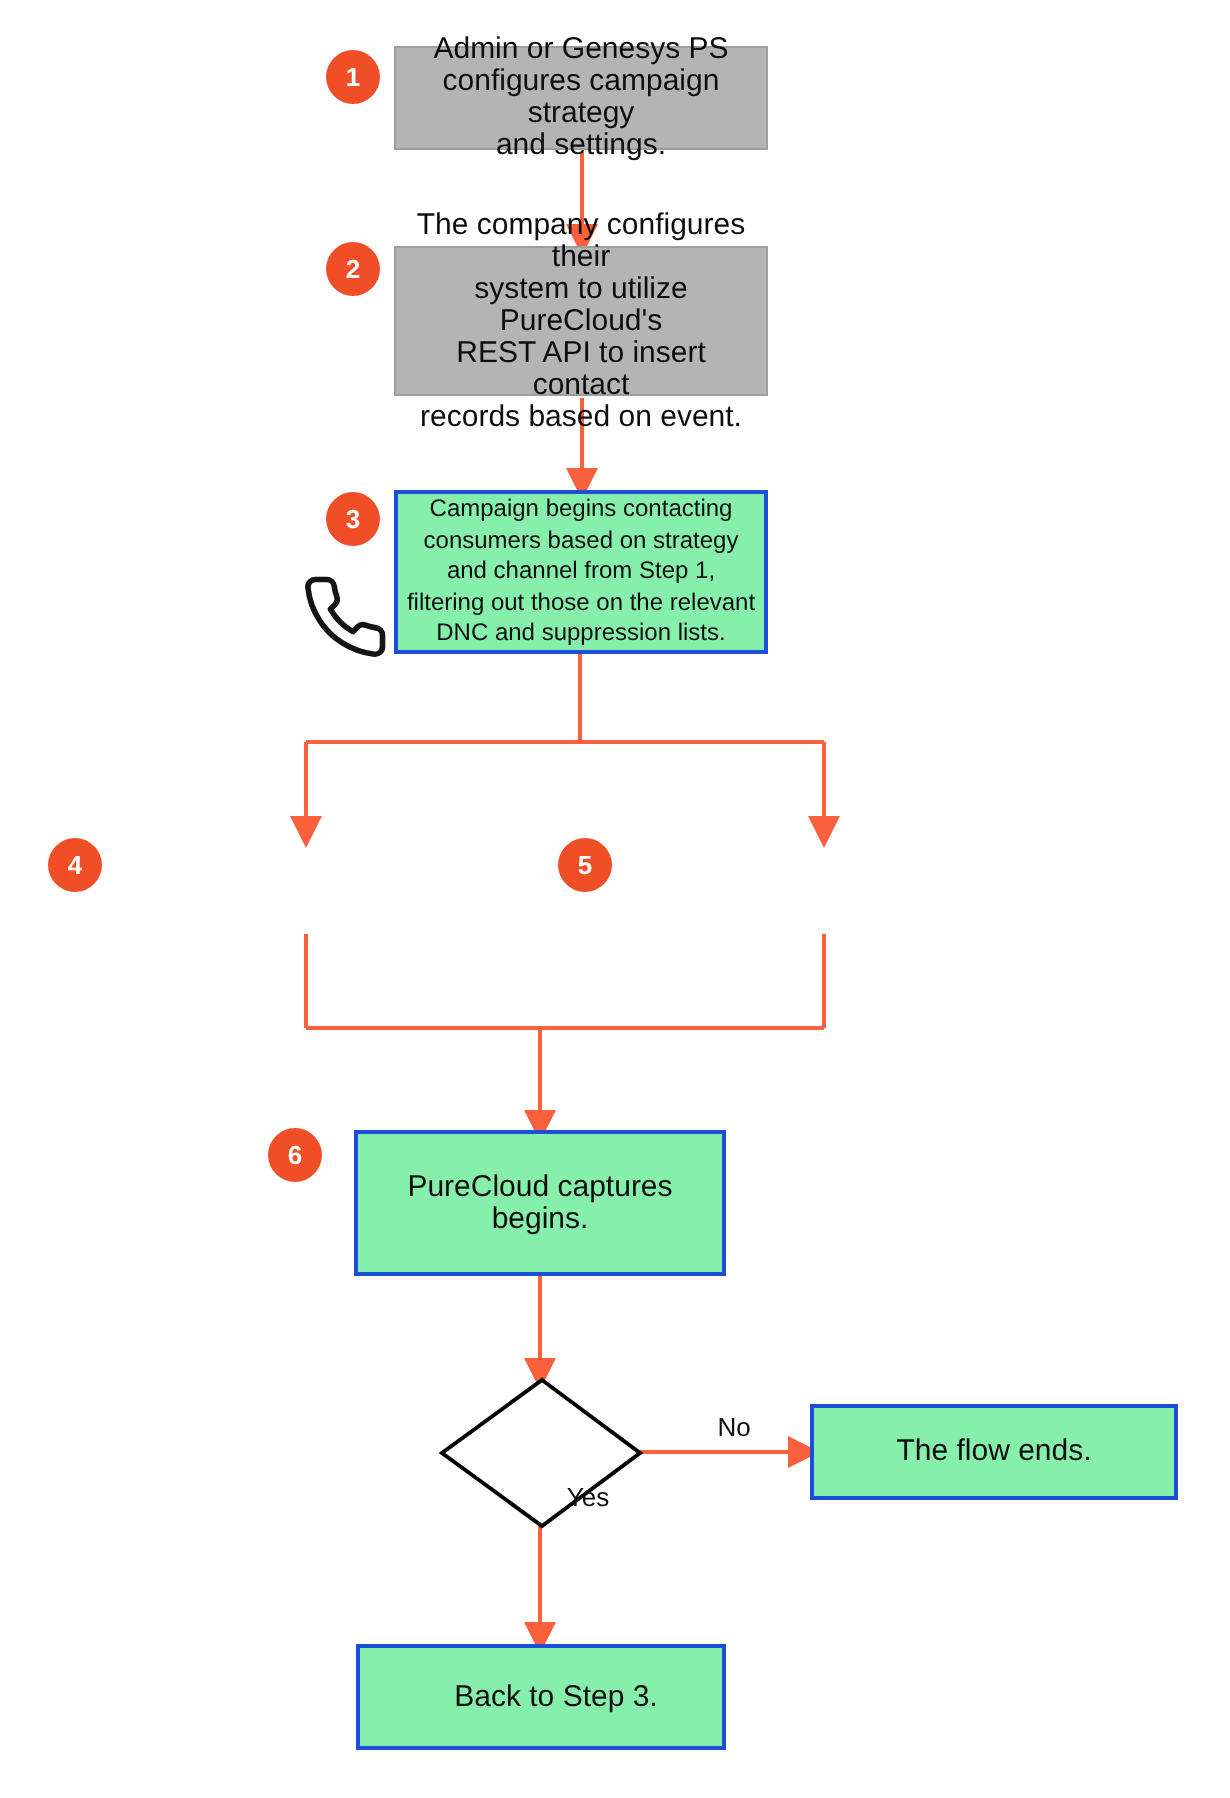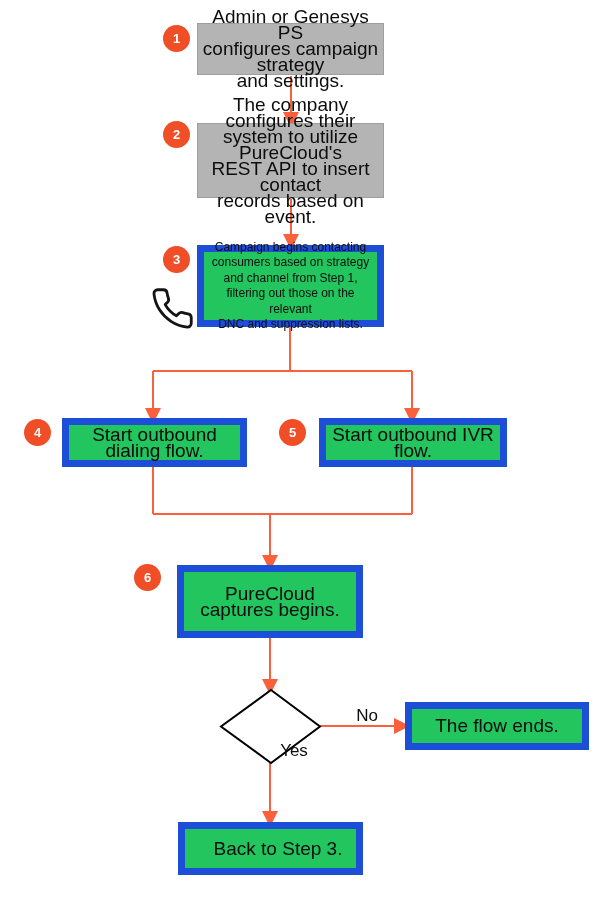--- a/index.html
+++ b/index.html
@@ -18,28 +18,28 @@
     width: 615px; height: 899px;
     pointer-events: none;
   }
   .box {
     position: absolute;
     display: flex;
     align-items: center;
     justify-content: center;
     text-align: center;
     box-sizing: border-box;
-    font-size: 19px;
+    font-size: 15px;
     line-height: 16px;
     white-space: pre-line;
     padding: 2px 4px;
     color: #0d0d0d;
   }
   .box.gray   { background: #b4b4b4; border: 1px solid #9e9e9e; }
-  .box.orange { background: #22c55e; border: 7px solid #1d4ed8; }
+  .box.orange { background: #86efac; border: 2px solid #1d4ed8; }
   .box.small-text { font-size: 12px; line-height: 15.5px; }
   .badge {
     position: absolute;
     width: 27px; height: 27px;
     border-radius: 50%;
     background: #f04e27;
     color: #ffffff;
     font-size: 13px;
     font-weight: bold;
     display: flex;
@@ -50,21 +50,21 @@
     position: absolute;
     left: 222px; top: 706px;
     width: 97px;
     text-align: center;
     font-size: 11px;
     line-height: 13.5px;
     white-space: pre-line;
   }
   .edge-label {
     position: absolute;
-    font-size: 17px;
+    font-size: 13px;
   }
   .edge-label.no  { left: 352px; top: 706px; width: 30px; text-align: center; }
   .edge-label.yes { left: 277px; top: 741px; width: 34px; text-align: center; }
   .phone-icon-wrap {
     position: absolute;
     left: 150px; top: 286px;
     width: 45px; height: 45px;
   }
 </style>
 </head>
@@ -116,24 +116,22 @@
       <path d="M22 16.92v3a2 2 0 0 1-2.18 2 19.79 19.79 0 0 1-8.63-3.07 19.5 19.5 0 0 1-6-6 19.79 19.79 0 0 1-3.07-8.67A2 2 0 0 1 4.11 2h3a2 2 0 0 1 2 1.72 12.84 12.84 0 0 0 .7 2.81 2 2 0 0 1-.45 2.11L8.09 9.91a16 16 0 0 0 6 6l1.27-1.27a2 2 0 0 1 2.11-.45 12.84 12.84 0 0 0 2.81.7A2 2 0 0 1 22 16.92z"></path>
     </svg>
   </div>
   <div class="box orange small-text" style="left:197px; top:245px; width:187px; height:82px;">Campaign begins contacting
 consumers based on strategy
 and channel from Step 1,
 filtering out those on the relevant
 DNC and suppression lists.</div>
 
   <div class="badge" style="left:24px; top:419px;">4</div>
-  <div class="box orange" style="left:62px; top:418px; width:185px; height:49px;">Start outbound dialing flow.</div>
 
   <div class="badge" style="left:279px; top:419px;">5</div>
-  <div class="box orange" style="left:319px; top:418px; width:188px; height:49px;">Start outbound IVR flow.</div>
 
   <div class="badge" style="left:134px; top:564px;">6</div>
   <div class="box orange" style="left:177px; top:565px; width:186px; height:73px;">PureCloud captures begins.</div>
 
 
   <div class="edge-label no">No</div>
   <div class="edge-label yes">Yes</div>
 
   <div class="box orange" style="left:405px; top:702px; width:184px; height:48px;">The flow ends.</div>
 

